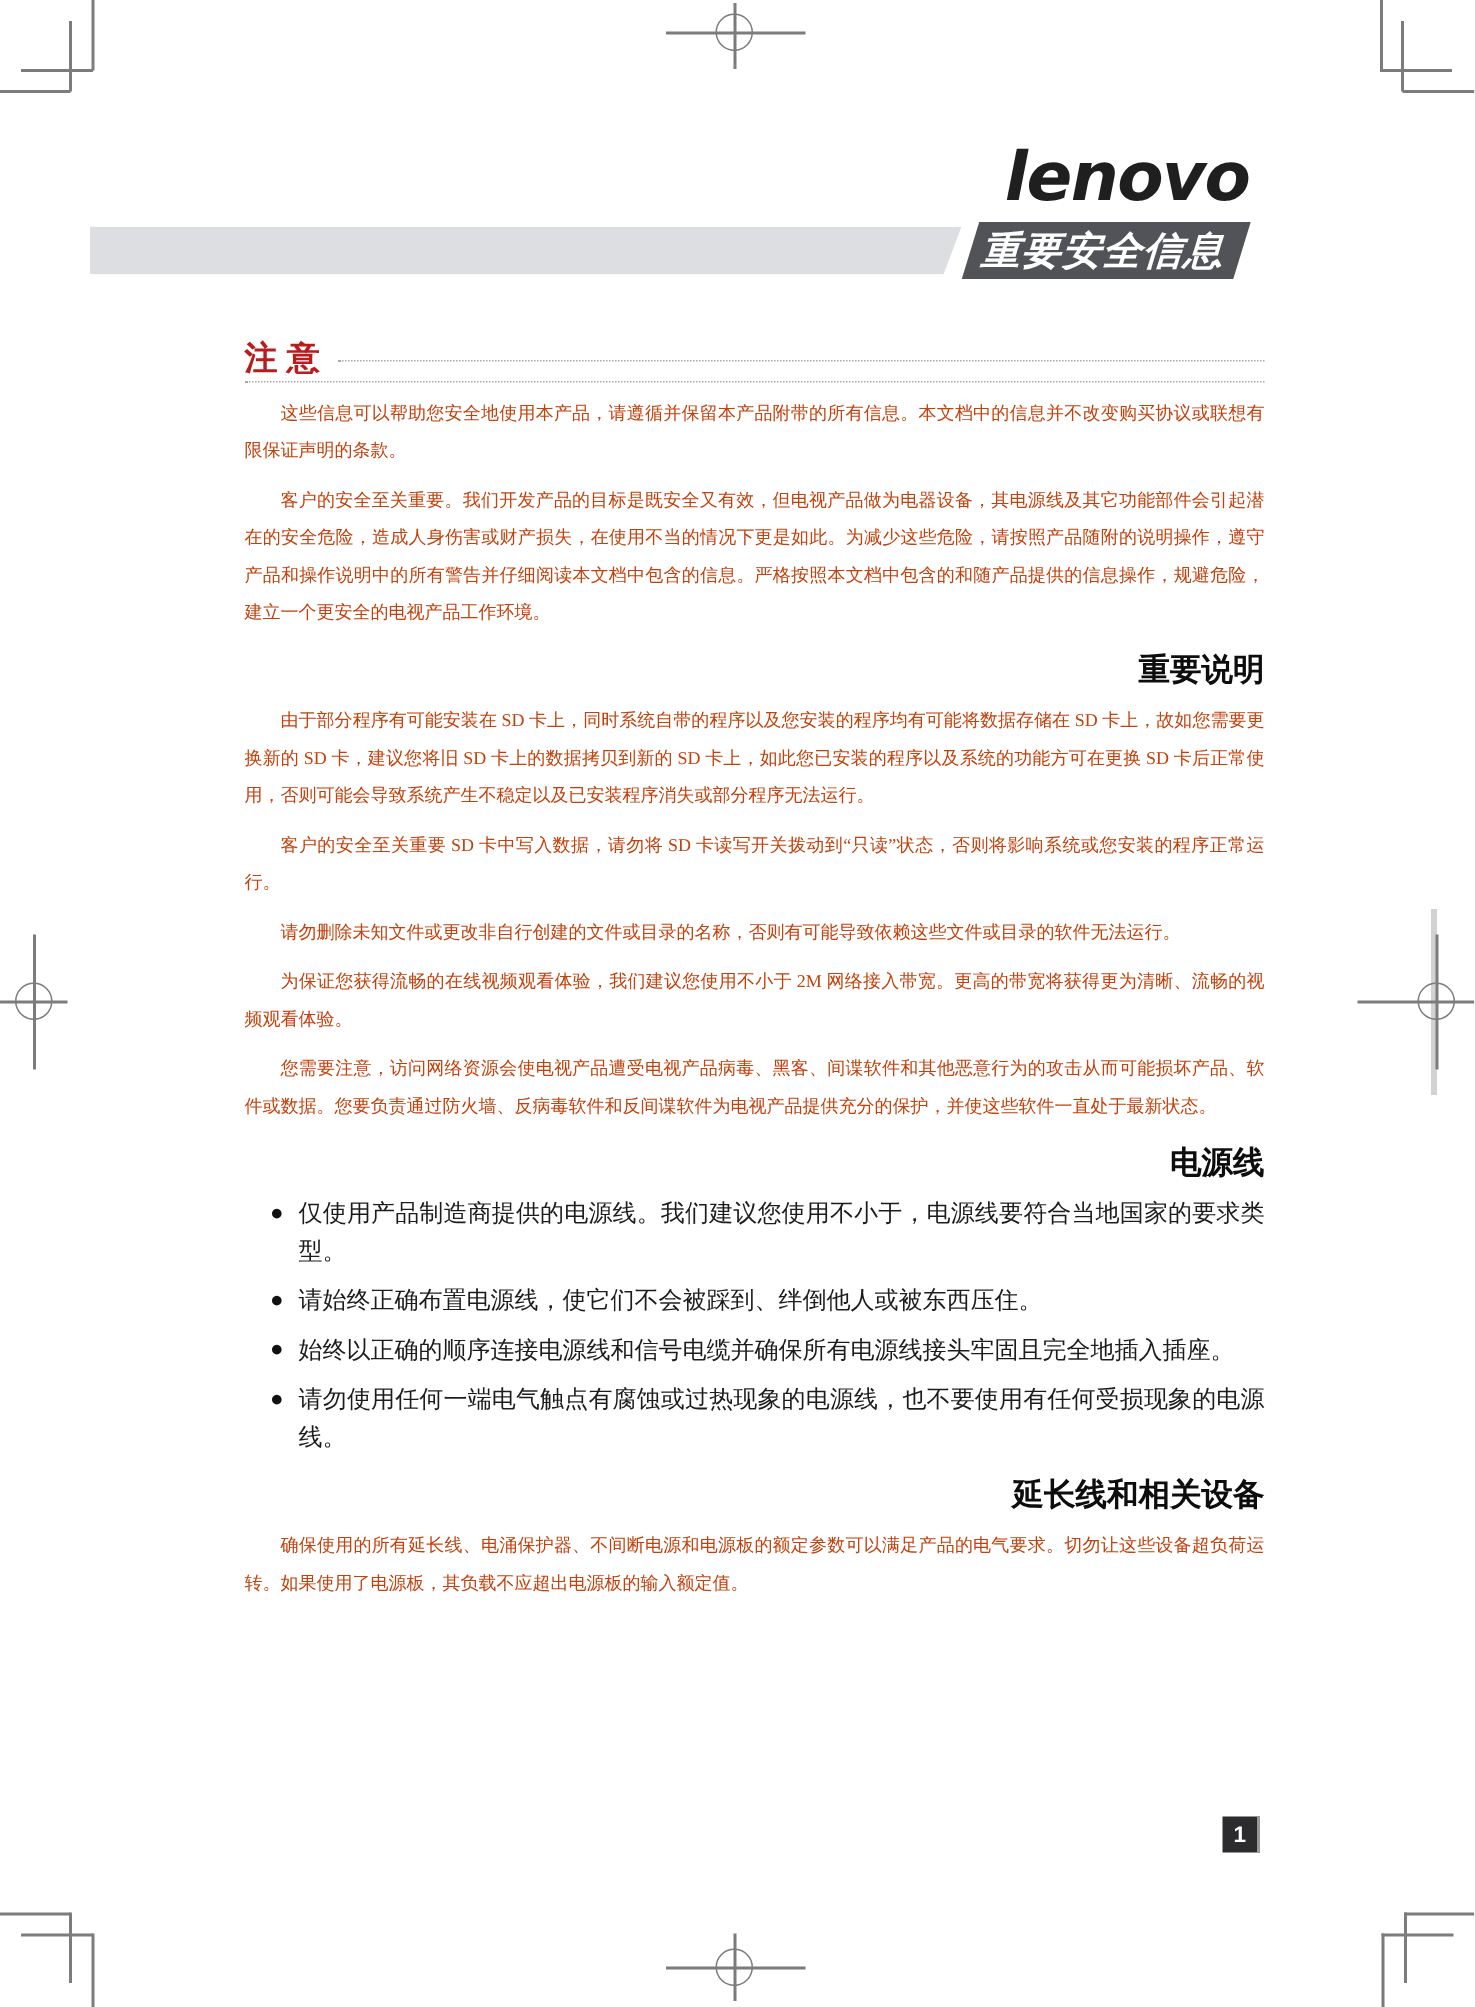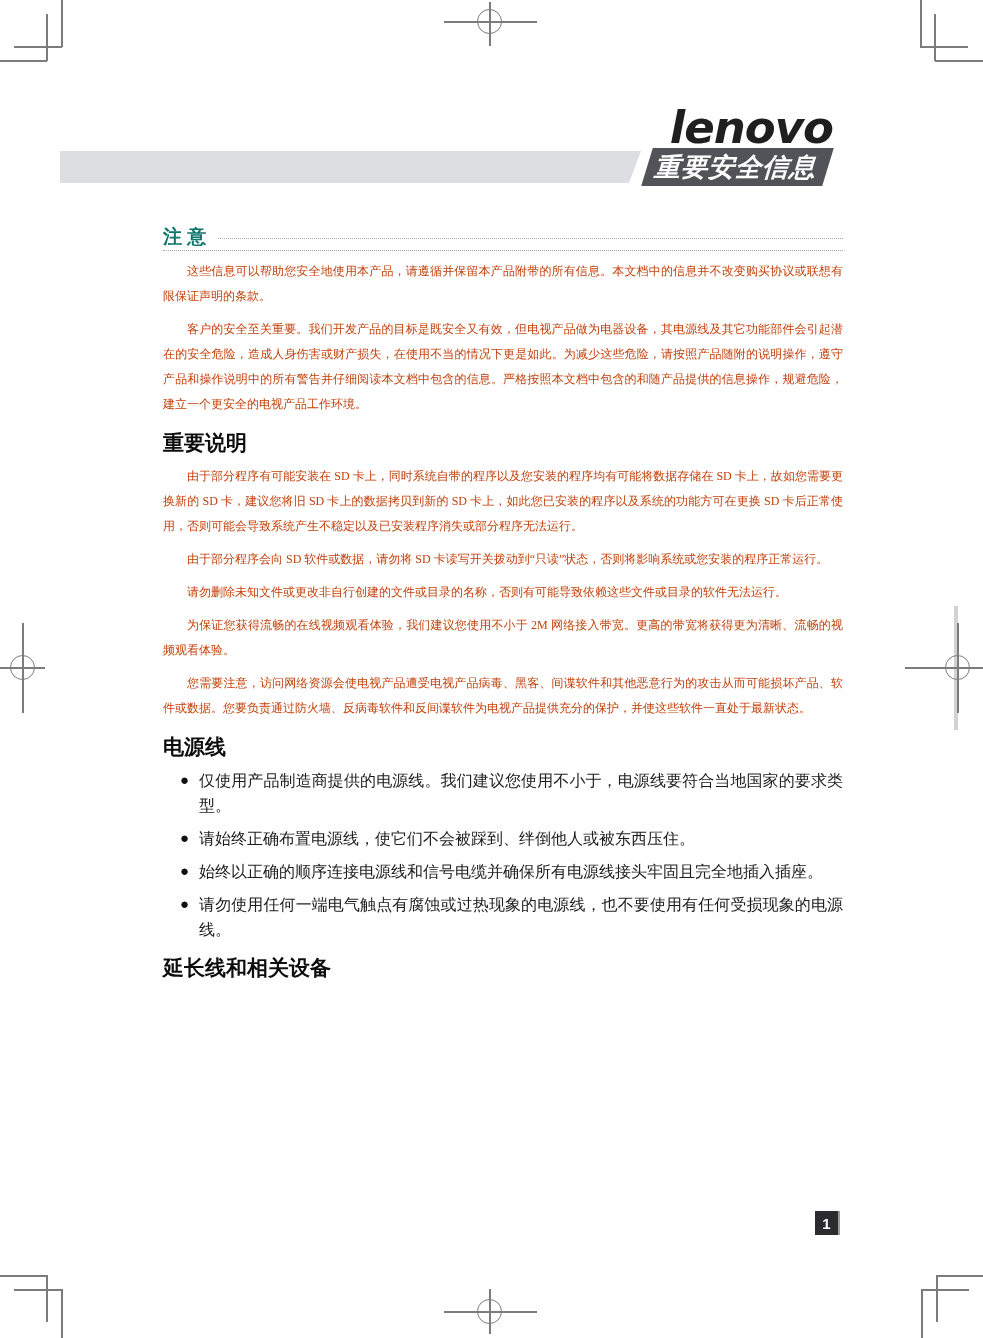--- a/index.html
+++ b/index.html
@@ -5,39 +5,39 @@
   html,body{margin:0;padding:0;background:#ffffff;}
   .page{position:relative;width:983px;height:1338px;background:#ffffff;overflow:hidden;
         font-family:"Liberation Serif","DejaVu Serif",serif;color:#1c1c1c;}
   
   .cm{position:absolute;background:#7c7c7c;}
   
   .reg-circle{position:absolute;width:25px;height:25px;border:1.5px solid #7c7c7c;border-radius:50%;box-sizing:border-box;background:transparent;}
   .reg-line{position:absolute;background:#7c7c7c;}
   .fold-line{position:absolute;background:#d2d2d2;}
   
-  .logo{position:absolute;top:105px;right:150px;font-family:"DejaVu Sans","Liberation Sans",sans-serif;
+  .logo{position:absolute;top:95px;right:150px;font-family:"DejaVu Sans","Liberation Sans",sans-serif;
         font-weight:bold;font-style:italic;font-size:45px;letter-spacing:-1px;color:#1f1f1f;line-height:1;}
   .graybar{position:absolute;left:60px;top:151px;width:581px;height:32px;background:#dcdee1;
            clip-path:polygon(0 0,100% 0,calc(100% - 12px) 100%,0 100%);}
   .banner{position:absolute;left:647px;top:148px;width:181px;height:38px;background:#525358;
           transform:skewX(-17deg);display:flex;align-items:center;justify-content:center;}
   .banner span{color:#ffffff;font-family:"Liberation Sans","DejaVu Sans",sans-serif;
                font-weight:bold;font-size:26px;letter-spacing:1px;white-space:nowrap;}
   
   .content{position:absolute;left:163px;top:224px;width:680px;}
   .notice-row{display:flex;align-items:center;gap:12px;}
-  .notice-label{font-family:"Liberation Sans","DejaVu Sans",sans-serif;font-weight:bold;font-size:19px;color:#0f766e;white-space:nowrap;}
+  .notice-label{font-family:"Liberation Sans","DejaVu Sans",sans-serif;font-weight:bold;font-size:22px;color:#b91c1c;white-space:nowrap;}
   .dotted-rule{flex:1;border-top:1.5px dotted #a8a8a8;height:0;margin-top:3px;}
   .notice-text{font-family:"Liberation Sans","DejaVu Sans",sans-serif;font-weight:bold;font-size:17px;color:#111;
                margin:9px 0 11px 32px;}
   .divider{border-top:1.5px dotted #a8a8a8;height:0;margin:0 0 4px 0;}
   .para{margin:8px 0 0 0;text-indent:2em;font-size:12px;line-height:25px;text-align:justify;color:#c2410c;}
   .sec-title{font-family:"Liberation Sans","DejaVu Sans",sans-serif;font-weight:bold;font-size:21px;color:#0d0d0d;
-             margin:13px 0 2px 0;line-height:26px;}
+             margin:13px 0 2px 0;line-height:26px;text-align:right;}
   .bullet-row{display:flex;margin:8px 0 0 17px;gap:10px;}
   .bullet-dot{font-size:15px;line-height:25px;color:#111;flex:0 0 auto;}
   .bullet-text{font-size:16px;line-height:25px;text-align:justify;}
   
   .pagenum{position:absolute;left:815px;top:1211px;width:23px;height:24px;background:#2c2c2e;
            border-right:2px solid #9a9a9a;box-sizing:content-box;
            display:flex;align-items:center;justify-content:center;}
   .pagenum span{color:#ffffff;font-family:"Liberation Sans","DejaVu Sans",sans-serif;font-size:15px;font-weight:bold;}
 </style>
 </head>
@@ -104,21 +104,21 @@
       <span class="notice-label">注 意</span>
       <span class="dotted-rule"></span>
     </div>
     <div class="divider"></div>
 
     <p class="para">这些信息可以帮助您安全地使用本产品，请遵循并保留本产品附带的所有信息。本文档中的信息并不改变购买协议或联想有限保证声明的条款。</p>
     <p class="para">客户的安全至关重要。我们开发产品的目标是既安全又有效，但电视产品做为电器设备，其电源线及其它功能部件会引起潜在的安全危险，造成人身伤害或财产损失，在使用不当的情况下更是如此。为减少这些危险，请按照产品随附的说明操作，遵守产品和操作说明中的所有警告并仔细阅读本文档中包含的信息。严格按照本文档中包含的和随产品提供的信息操作，规避危险，建立一个更安全的电视产品工作环境。</p>
 
     <div class="sec-title">重要说明</div>
     <p class="para">由于部分程序有可能安装在 SD 卡上，同时系统自带的程序以及您安装的程序均有可能将数据存储在 SD 卡上，故如您需要更换新的 SD 卡，建议您将旧 SD 卡上的数据拷贝到新的 SD 卡上，如此您已安装的程序以及系统的功能方可在更换 SD 卡后正常使用，否则可能会导致系统产生不稳定以及已安装程序消失或部分程序无法运行。</p>
-    <p class="para">由于部分程序会向 SD 软件或数据，请勿将 SD 卡读写开关拨动到“只读”状态，否则将影响系统或您安装的程序正常运行。</p>
+    <p class="para">客户的安全至关重要 SD 卡中写入数据，请勿将 SD 卡读写开关拨动到“只读”状态，否则将影响系统或您安装的程序正常运行。</p>
     <p class="para">请勿删除未知文件或更改非自行创建的文件或目录的名称，否则有可能导致依赖这些文件或目录的软件无法运行。</p>
     <p class="para">为保证您获得流畅的在线视频观看体验，我们建议您使用不小于 2M 网络接入带宽。更高的带宽将获得更为清晰、流畅的视频观看体验。</p>
     <p class="para">您需要注意，访问网络资源会使电视产品遭受电视产品病毒、黑客、间谍软件和其他恶意行为的攻击从而可能损坏产品、软件或数据。您要负责通过防火墙、反病毒软件和反间谍软件为电视产品提供充分的保护，并使这些软件一直处于最新状态。</p>
 
     <div class="sec-title">电源线</div>
     <div class="bullet-row">
       <span class="bullet-dot">●</span>
       <span class="bullet-text">仅使用产品制造商提供的电源线。我们建议您使用不小于，电源线要符合当地国家的要求类型。</span>
     </div>
     <div class="bullet-row">
@@ -128,20 +128,21 @@
     <div class="bullet-row">
       <span class="bullet-dot">●</span>
       <span class="bullet-text">始终以正确的顺序连接电源线和信号电缆并确保所有电源线接头牢固且完全地插入插座。</span>
     </div>
     <div class="bullet-row">
       <span class="bullet-dot">●</span>
       <span class="bullet-text">请勿使用任何一端电气触点有腐蚀或过热现象的电源线，也不要使用有任何受损现象的电源线。</span>
     </div>
 
     <div class="sec-title">延长线和相关设备</div>
+    <p class="para">确保使用的所有延长线、电涌保护器、不间断电源和电源板的额定参数可以满足产品的电气要求。切勿让这些设备超负荷运转。如果使用了电源板，其负载不应超出电源板的输入额定值。</p>
 
   </div>
 
   <div class="pagenum">
     <span>1</span>
   </div>
 
 </div>
 
 </body></html>

